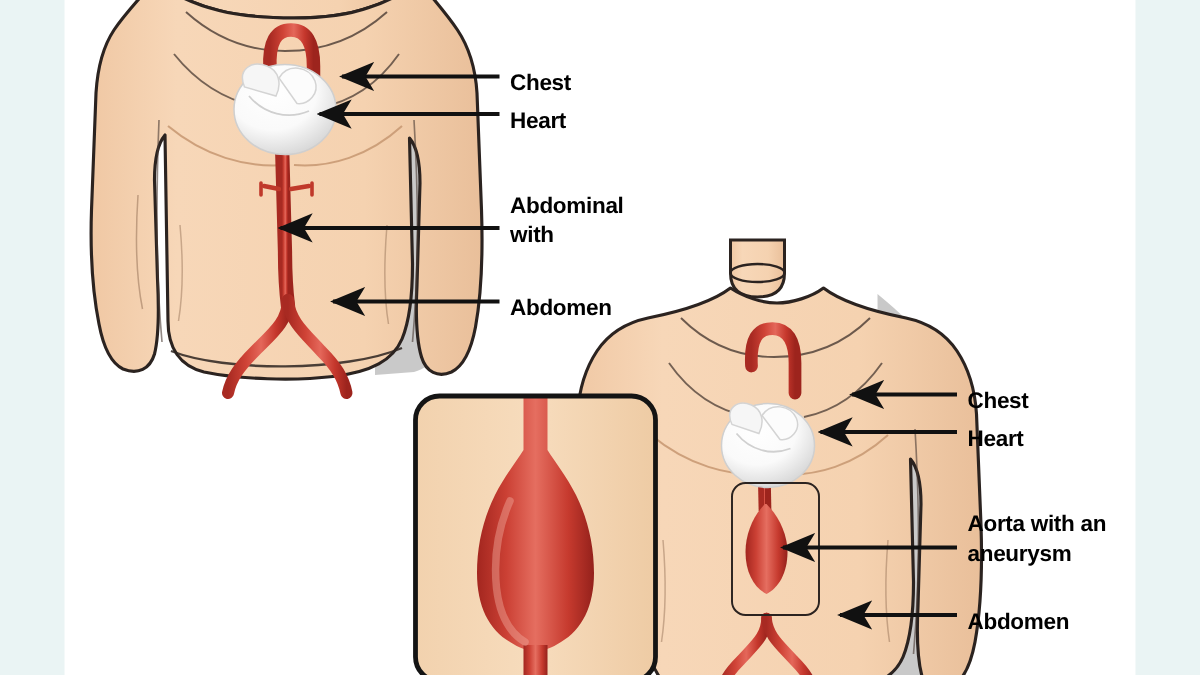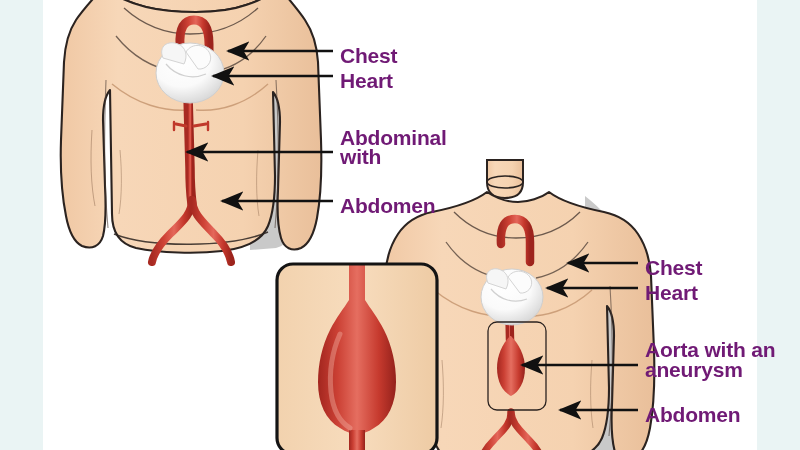--- a/index.html
+++ b/index.html
@@ -30,23 +30,23 @@
   svg.art {
     position: absolute;
     top: 0;
     left: 0;
     width: 800px;
     height: 450px;
   }
   .lbl {
     position: absolute;
     font-family: "Liberation Sans", sans-serif;
-    font-size: 21px;
+    font-size: 15px;
     font-weight: 700;
-    color: #701a75;
+    color: #000000;
     white-space: nowrap;
     letter-spacing: -0.2px;
     line-height: 19px;
   }
 </style>
 </head>
 <body>
 
 <div id="canvas">
 

